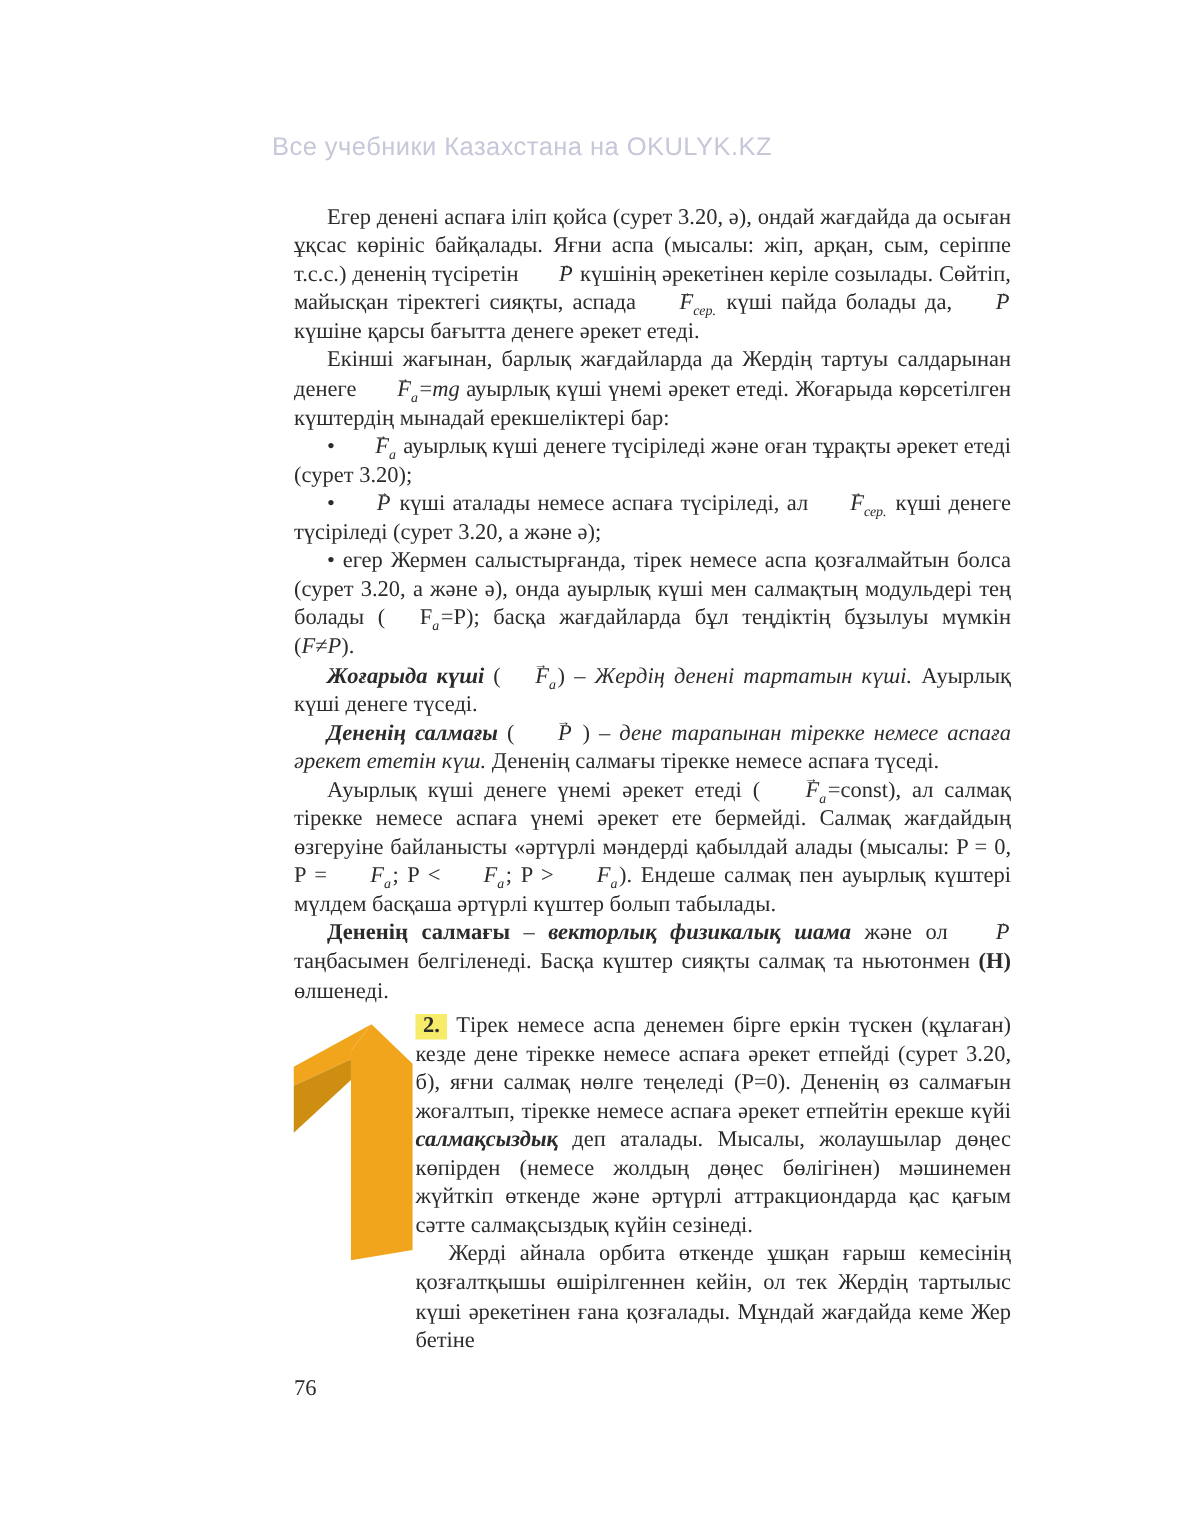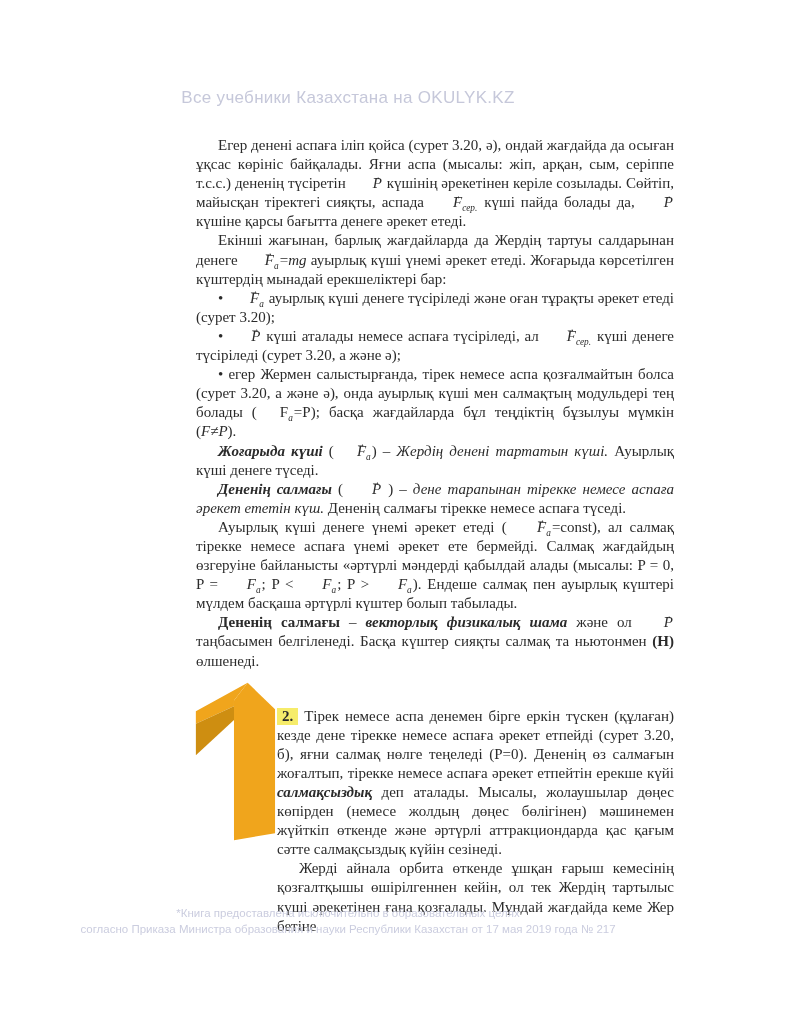--- a/index.html
+++ b/index.html
@@ -22,21 +22,21 @@
   .seg-bi{font-weight:bold;font-style:italic;}
   .seg-hl{font-weight:bold;background:var(--hl-color,#f6ec6a);padding:0 5px 1px 5px;}
 
   .vec{font-style:italic;position:relative;display:inline-block;padding:0 1px;}
   .vec .arr{position:absolute;left:0;top:-0.72em;font-size:0.62em;font-style:normal;}
   .vec sub{font-size:0.62em;font-style:italic;line-height:0;}
   .vec.up{font-style:normal;}
 
   .split{display:flex;margin-top:4px;}
   .arrowbox{flex:0 0 88px;width:88px;margin-left:-7px;position:relative;}
-  .sidecol{flex:1;margin-top:32px;}
+  .sidecol{flex:1;}
 
   .pagenum{margin-top:14px;font-size:15px;color:#2b2b2b;text-align:left;}
 
   .footer{position:absolute;top:905px;left:0;width:100%;text-align:center;
           font-family:"Liberation Sans",sans-serif;font-size:11.5px;line-height:16px;
           color:var(--footer-color,#cbcddf);}
 </style>
 </head>
 <body>
 
@@ -65,20 +65,17 @@
           <polygon class="poly-bright" points="60,6 7,35 7,48 46,30 46,24" fill="#f0a51c"></polygon>
           <polygon class="poly-dark" points="7,48 46,30 46,44 7,80" fill="#ce8e11"></polygon>
         </svg>
       </div>
       <div id="side-paras" class="sidecol">
           <p class="para"><span class="seg-hl">2.</span><span class="seg-n"> Тірек немесе аспа денемен бірге еркін түскен (құлаған) кезде дене тірекке немесе аспаға әрекет етпейді (сурет 3.20, б), яғни салмақ нөлге теңеледі (P=0). Дененің өз салмағын жоғалтып, тірекке немесе аспаға әрекет етпейтін ерекше күйі </span><span class="seg-bi">салмақсыздық</span><span class="seg-n"> деп аталады. Мысалы, жолаушылар дөңес көпірден (немесе жолдың дөңес бөлігінен) мәшинемен жүйткіп өткенде және әртүрлі аттракциондарда қас қағым сәтте салмақсыздық күйін сезінеді.</span></p>
           <p class="para ind"><span class="seg-n">Жерді айнала орбита өткенде ұшқан ғарыш кемесінің қозғалтқышы өшірілгеннен кейін, ол тек Жердің тартылыс күші әрекетінен ғана қозғалады. Мұндай жағдайда кеме Жер бетіне</span></p>
         </div>
     </div>
 
+    <div class="pagenum">76</div>
   </div>
 
-  <div class="footer">
-    <div>*Книга предоставлена исключительно в образовательных целях</div>
-    <div>согласно Приказа Министра образования и науки Республики Казахстан от 17 мая 2019 года № 217</div>
-  </div>
 
 </div>
 
 </body></html>

